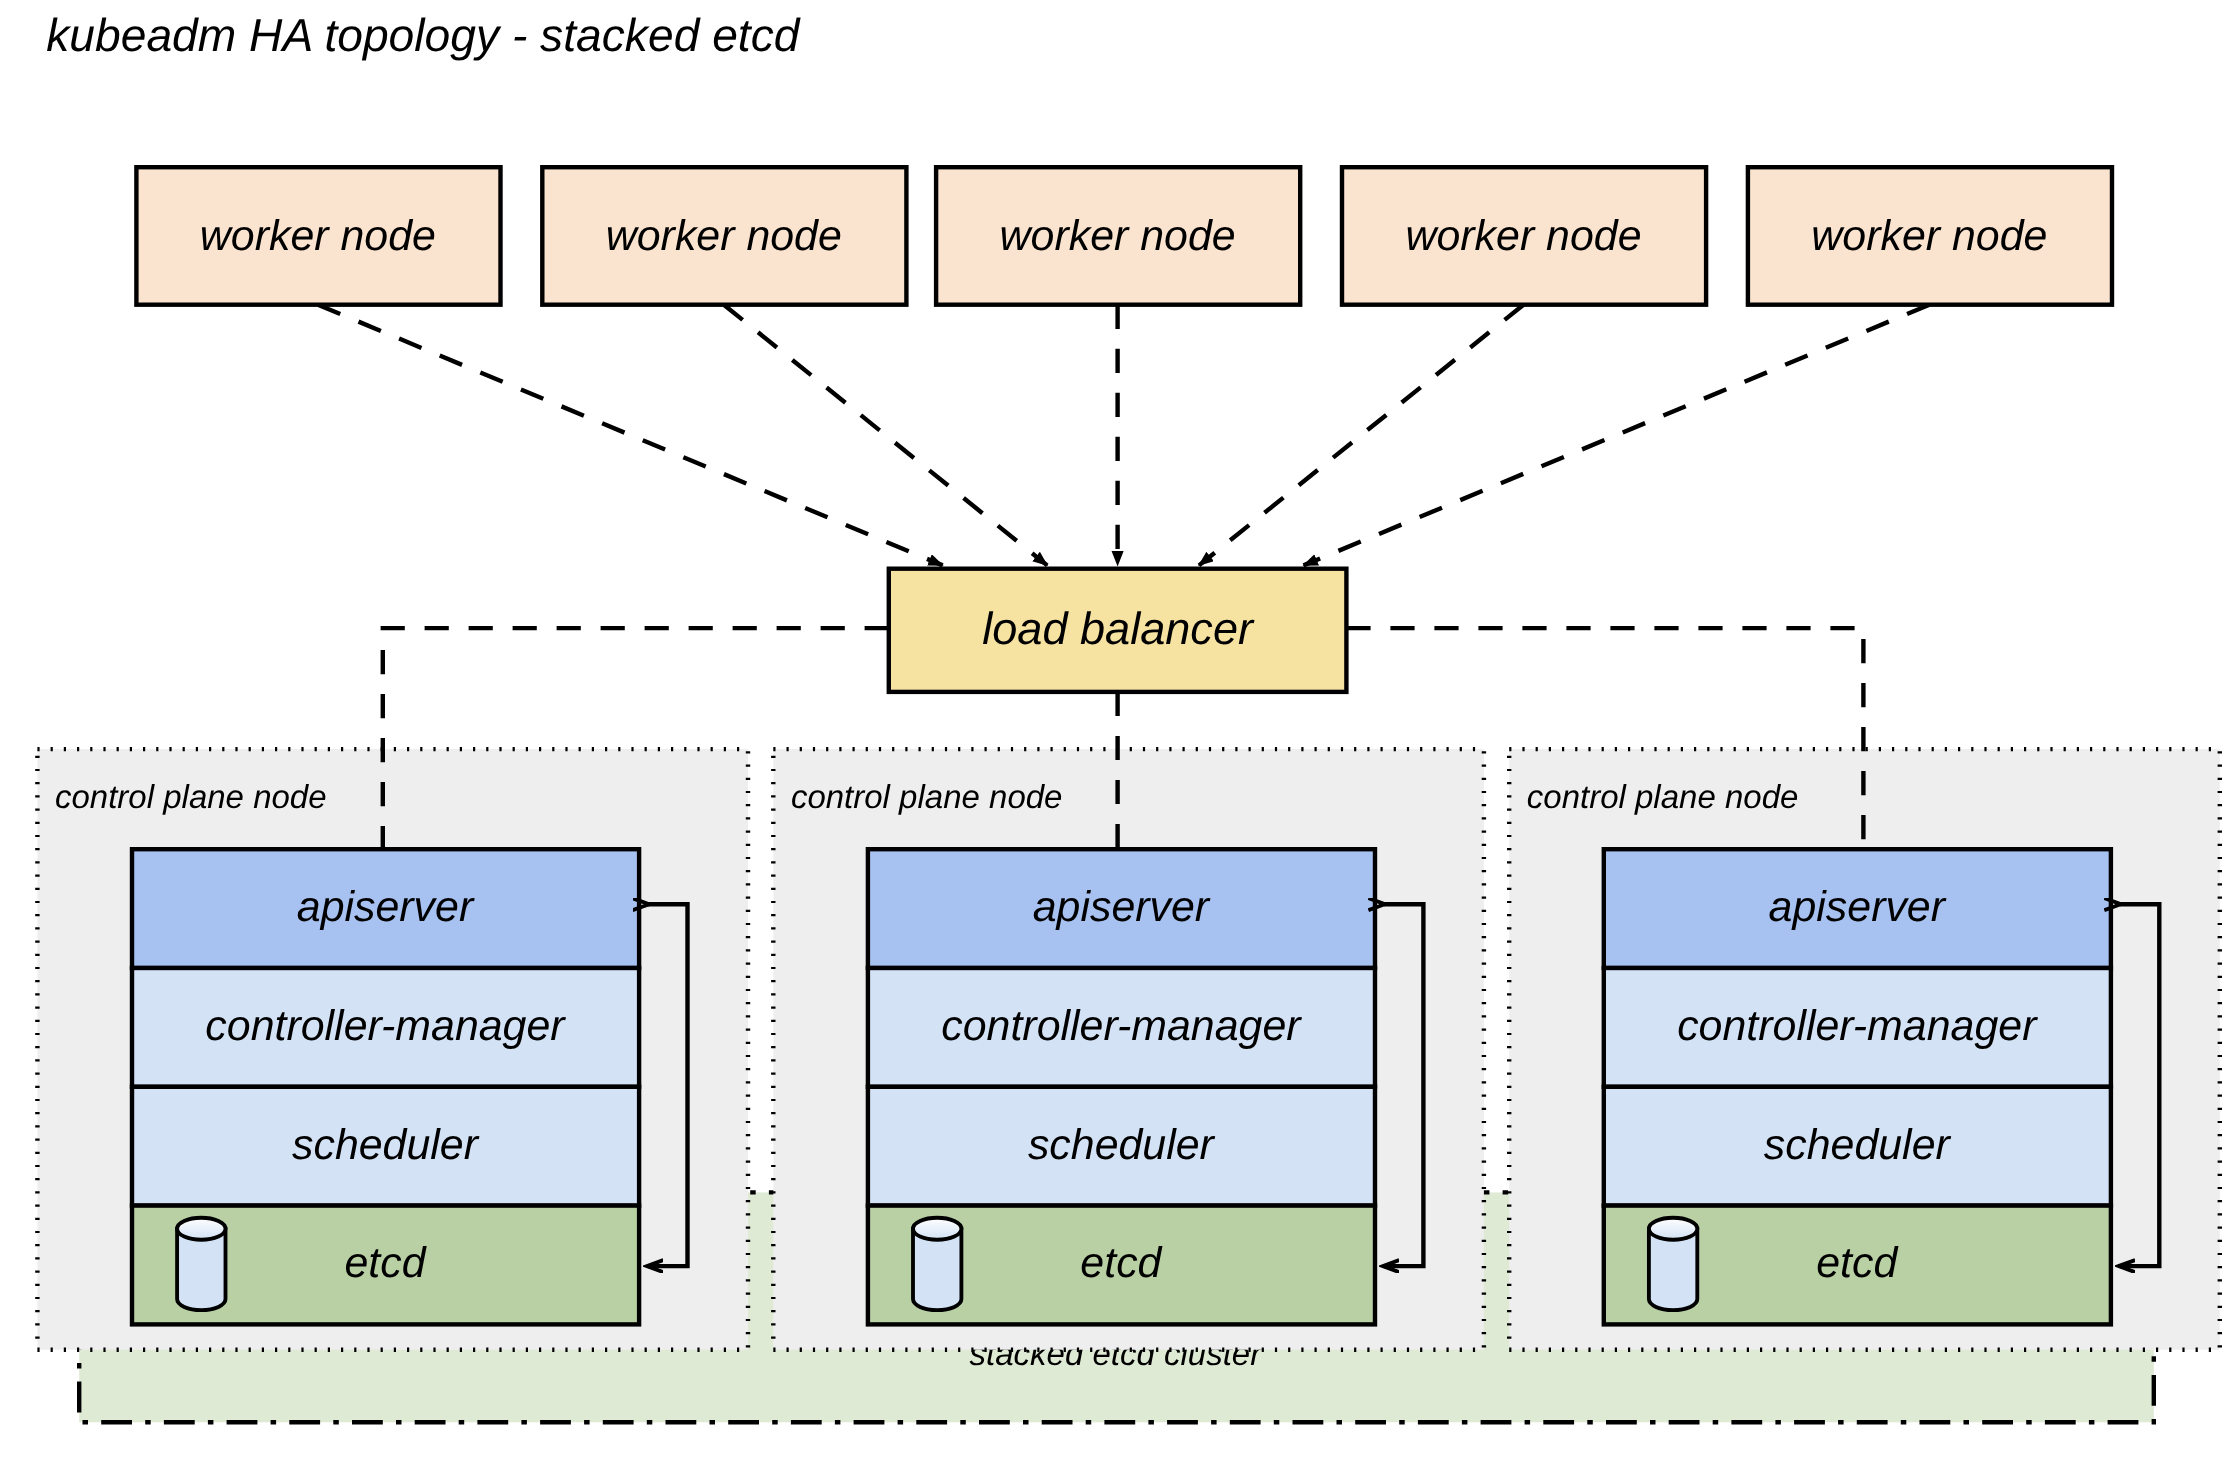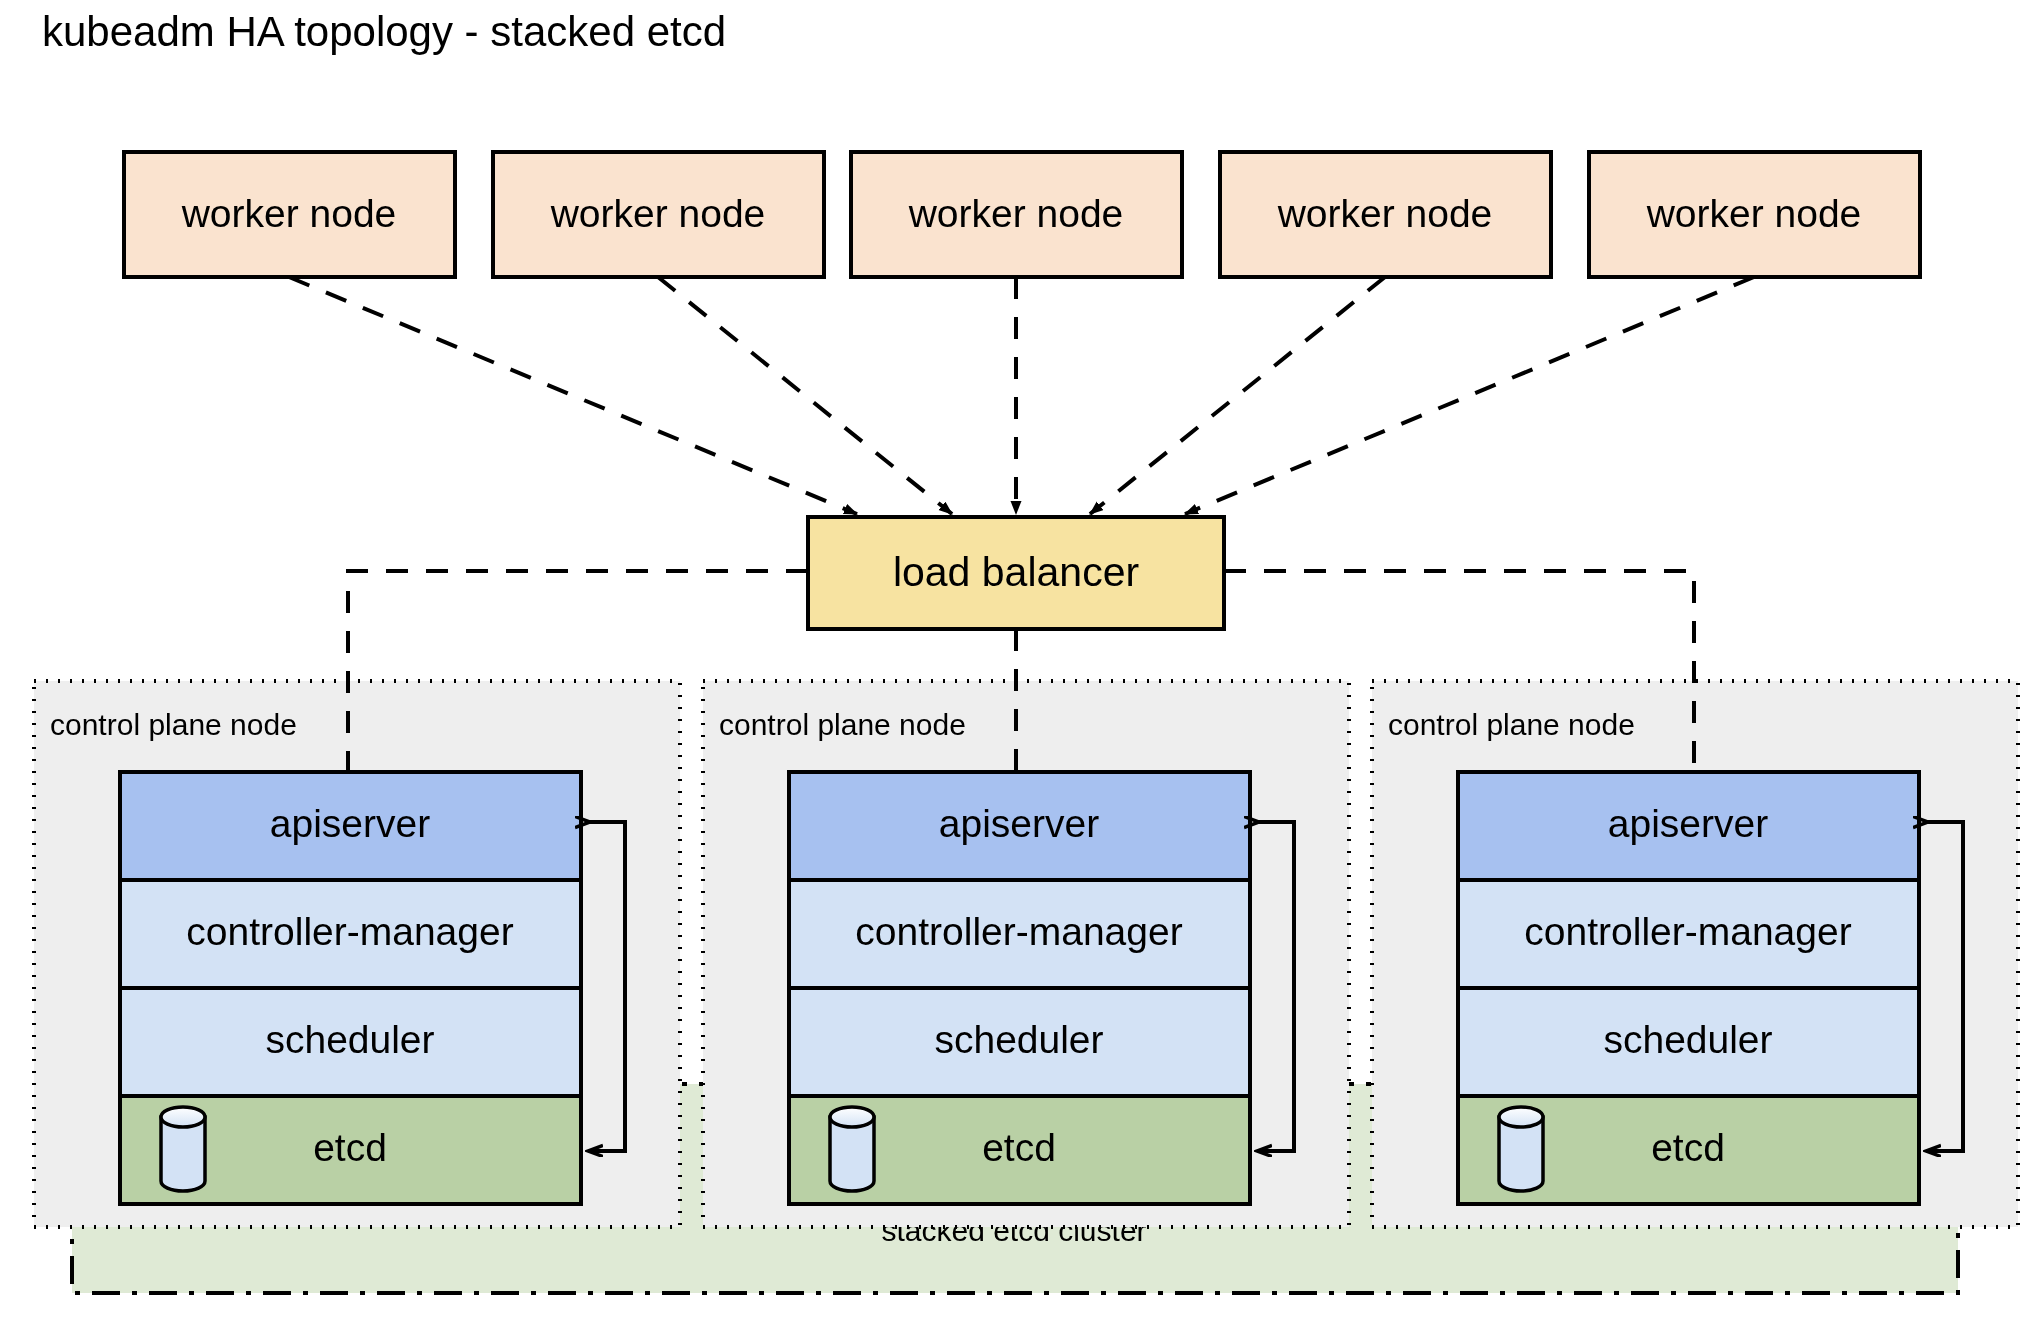--- a/index.html
+++ b/index.html
@@ -9,20 +9,21 @@
   }
   body {
     font-family: "Liberation Sans", sans-serif;
   }
   #stage {
     position: relative;
     width: 2032px;
     height: 1330px;
     background: #ffffff;
     overflow: hidden;
+    font-style: italic;
   }
   #diagram-svg {
     position: absolute;
     left: 0;
     top: 0;
     width: 2032px;
     height: 1330px;
   }
   .dtitle {
     font-size: 42px;

